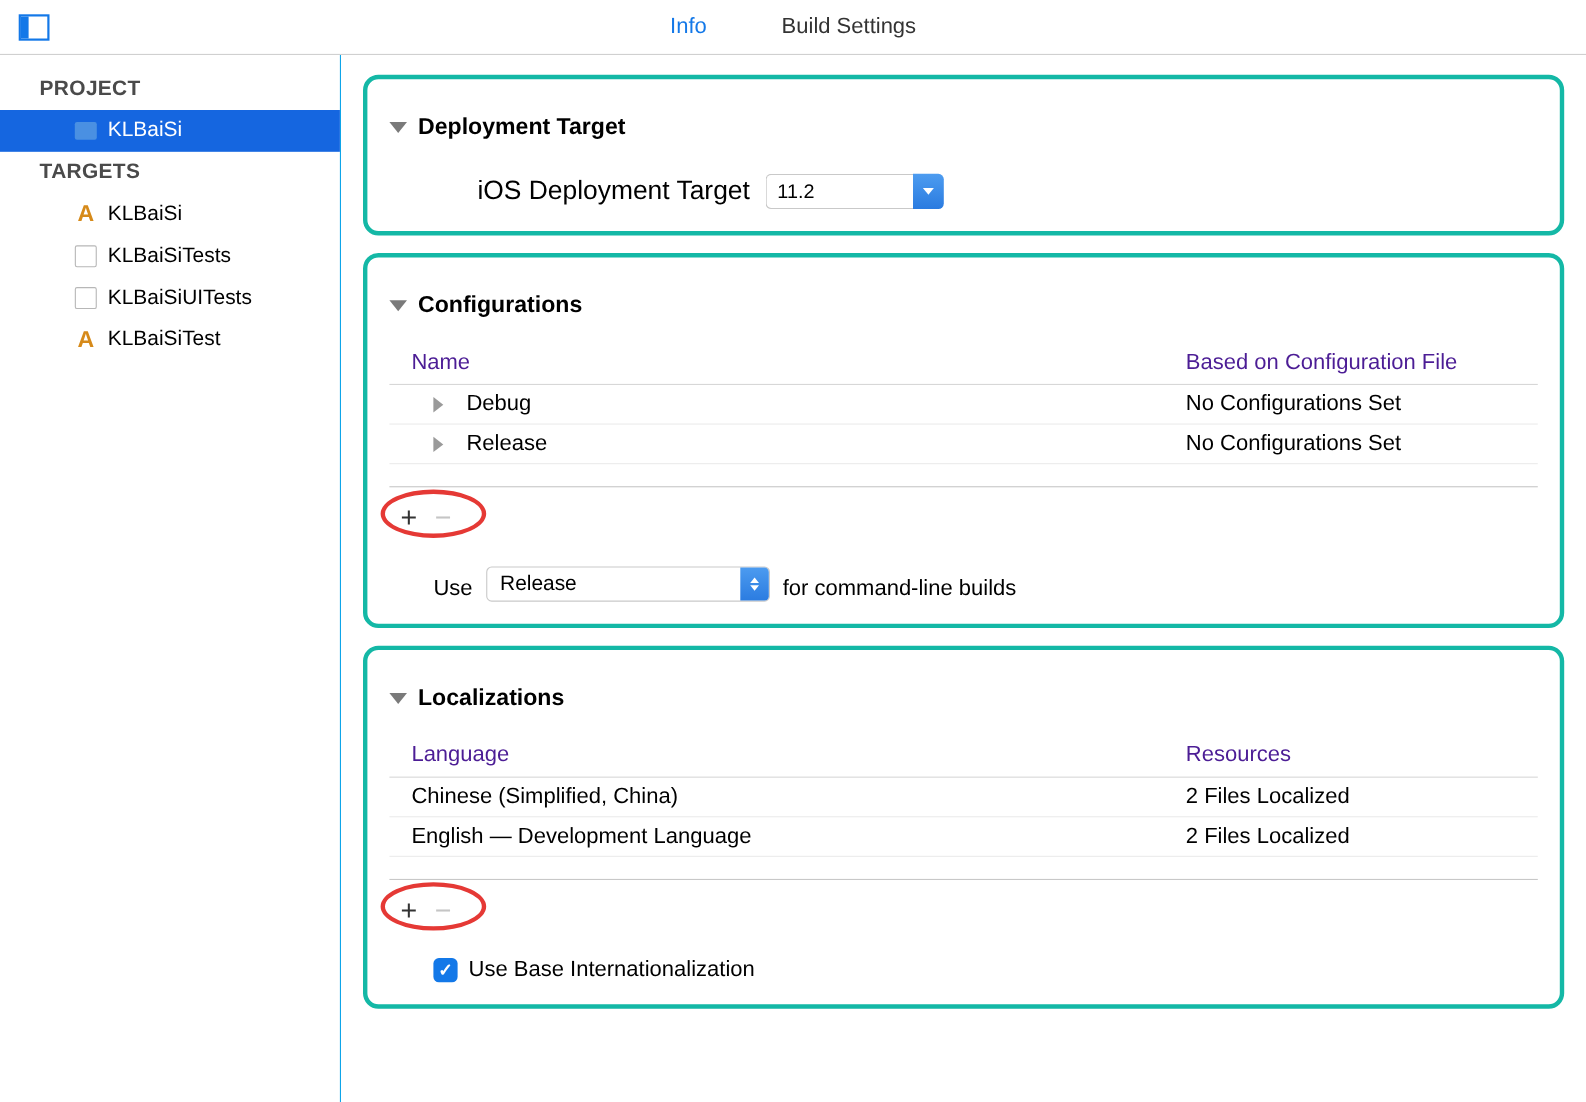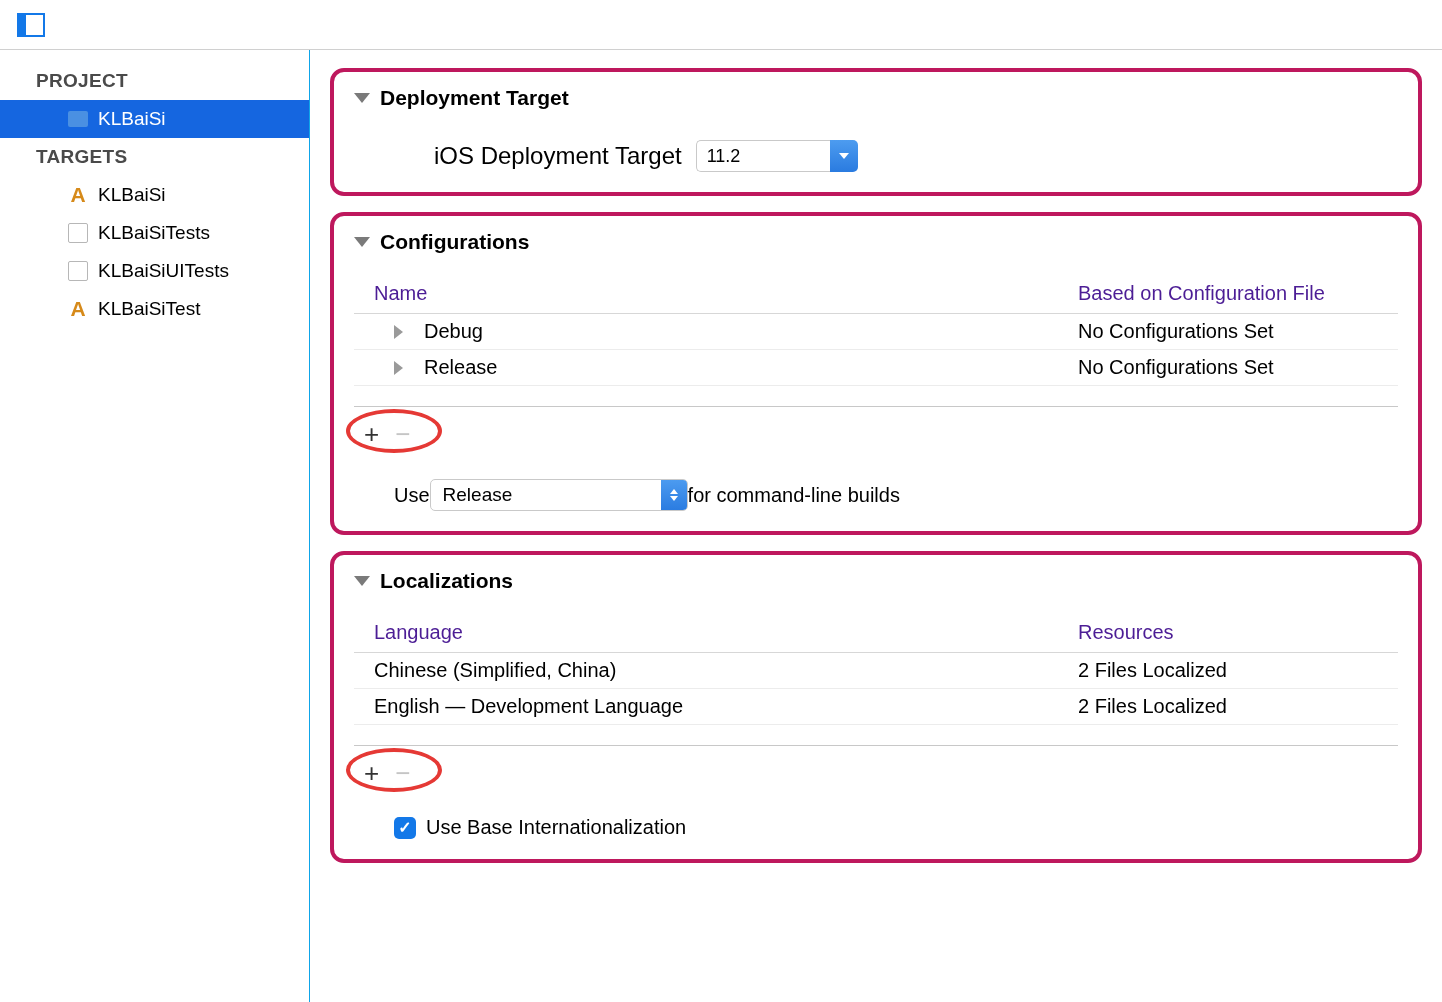--- a/index.html
+++ b/index.html
@@ -111,23 +111,23 @@
       border: 1.4px solid #b7b7b7;
       border-radius: 2px;
       position: relative;
     }
     .content {
       flex: 1;
       padding: 18px 20px;
       overflow: auto;
     }
     .panel {
-      border: 4px solid #be185d;
+      border: 4px solid #14b8a6;
       border-radius: 14px;
-      padding: 14px 20px 20px 20px;
+      padding: 32px 20px 20px 20px;
       margin-bottom: 16px;
     }
     .section-header {
       display: flex;
       align-items: center;
       gap: 10px;
       margin-bottom: 12px;
     }
     .disclosure {
       width: 0;
@@ -251,21 +251,22 @@
       line-height: 1;
     }
     .minus-btn {
       font-size: 26px;
       color: #c5c5c5;
       cursor: pointer;
       line-height: 1;
     }
     .use-row {
       display: flex;
-      align-items: center;
+      align-items: flex-end;
+      gap: 12px;
       padding-left: 40px;
       margin-top: 28px;
       font-size: 20px;
     }
     .select-box {
       display: flex;
       align-items: center;
       border: 1px solid #c9c9c9;
       border-radius: 5px;
       height: 32px;
@@ -330,20 +331,24 @@
       font-weight: bold;
     }
   </style>
 </head>
 <body>
 
 <div class="topbar">
   <div class="topbar-left">
     <div class="panel-icon"></div>
   </div>
+  <div class="topbar-tabs">
+    <div class="tab active">Info</div>
+    <div class="tab">Build Settings</div>
+  </div>
 </div>
 
 <div class="main">
   <div class="sidebar">
     <div class="sidebar-header">PROJECT</div>
     <div class="sidebar-item selected">
       <span class="proj-icon"></span>
       <span>KLBaiSi</span>
     </div>
     <div class="sidebar-header">TARGETS</div>

